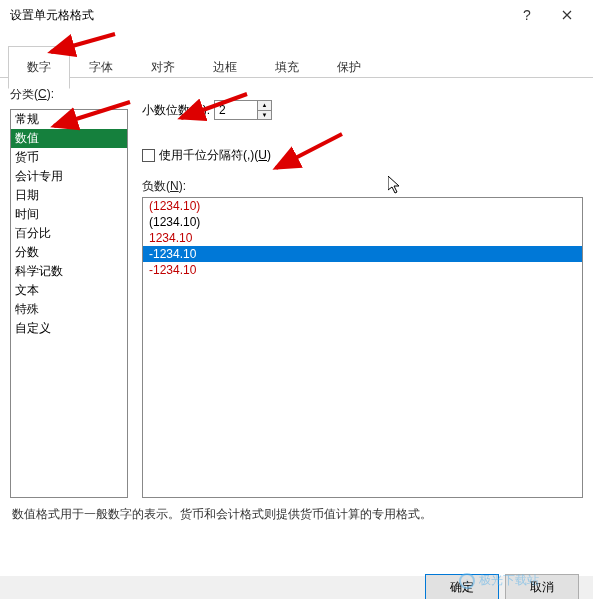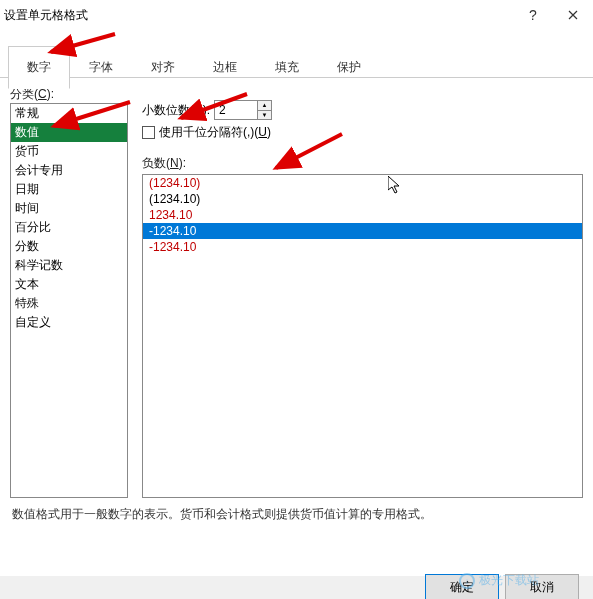--- a/index.html
+++ b/index.html
@@ -1,48 +1,48 @@
 <!DOCTYPE html>
 <html><head>
   <meta charset="utf-8">
   <style>
     * { box-sizing: border-box; margin: 0; padding: 0; font-family: "Microsoft YaHei", "SimSun", sans-serif; font-size: 12px; }
     body { background: #fff; width: 593px; height: 599px; overflow: hidden; position: relative; }
     
-    .titlebar { height: 30px; display: flex; align-items: center; padding: 0 0; }
+    .titlebar { height: 30px; display: flex; align-items: center; padding: 0 6px; }
     .titlebar-title { flex: 1; font-size: 12px; color: #000; padding-left: 4px; }
     .titlebar-btn { width: 40px; height: 30px; display: flex; align-items: center; justify-content: center; color: #333; }
     .titlebar-btn svg { width: 10px; height: 10px; }
     
     .tabs { display: flex; border-bottom: 1px solid #ccc; padding-left: 8px; margin-top: 4px; }
     .tab { padding: 12px 18px; border: 1px solid transparent; position: relative; color: #333; top: 12px; }
     .tab.active { border: 1px solid #ccc; border-bottom: 1px solid #fff; background: #fff; }
     
     .content { display: flex; padding: 8px 10px 0 10px; gap: 14px; height: 420px; }
     
     .left-col { width: 118px; display: flex; flex-direction: column; }
-    .section-label { margin-bottom: 0; color: #222; }
+    .section-label { margin-bottom: 6px; color: #222; }
     .underline { text-decoration: underline; }
     .category-list { border: 1px solid #888; flex: 1; background: #fff; overflow: auto; }
     .category-item { padding: 1px 4px; color: #000; }
     .category-item.selected { background: #15803d; color: #fff; }
     
     .right-col { flex: 1; display: flex; flex-direction: column; }
     .example-box { border: 1px solid #ccc; padding: 16px 10px 10px 10px; margin-top: 10px; position: relative; }
     .example-box .box-legend { position: absolute; top: -8px; left: 8px; background: #fff; padding: 0 4px; color: #222; }
     .example-value { color: #222; }
     
     .row { display: flex; align-items: center; margin-top: 14px; gap: 4px; }
     .spinner { display: flex; align-items: stretch; border: 1px solid #888; height: 20px; }
     .spinner input { width: 42px; border: none; padding: 0 4px; font-size: 12px; outline: none; }
     .spinner-btns { display: flex; flex-direction: column; border-left: 1px solid #888; width: 14px; }
     .spinner-btn { flex: 1; display: flex; align-items: center; justify-content: center; background: #f0f0f0; font-size: 6px; line-height: 1; }
     .spinner-btn:first-child { border-bottom: 1px solid #888; }
     
-    .checkbox-row { display: flex; align-items: center; margin-top: 4px; gap: 4px; }
+    .checkbox-row { display: flex; align-items: center; margin-top: 27px; gap: 4px; }
     .checkbox { width: 13px; height: 13px; border: 1px solid #555; }
     
     .neg-label { margin-top: 14px; color: #222; }
     .neg-list { border: 1px solid #888; margin-top: 2px; flex: 1; overflow: auto; }
     .neg-item { padding: 1px 6px; }
     .neg-item.selected { background: #0078d7; color: #fff; }
     
     .description { padding: 8px 12px; color: #333; font-size: 12px; }
     
     .footer { position: absolute; bottom: 0; left: 0; right: 0; height: 23px; background: #f0f0f0; display: flex; align-items: center; justify-content: flex-end; padding: 0 14px; gap: 6px; }

